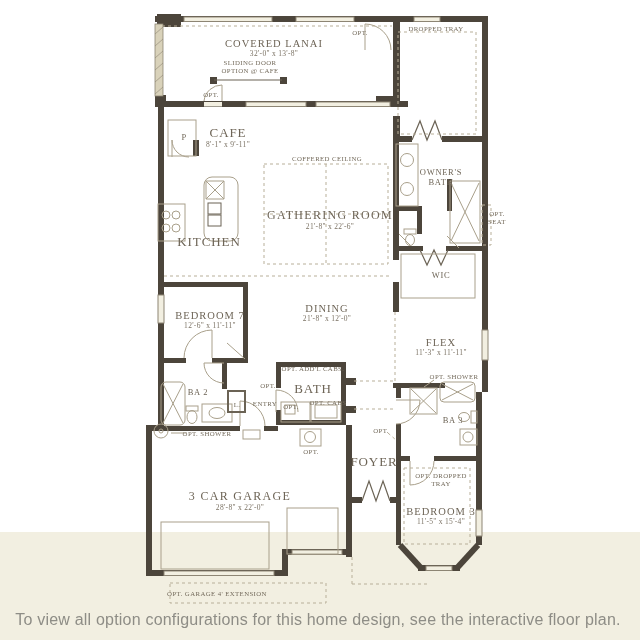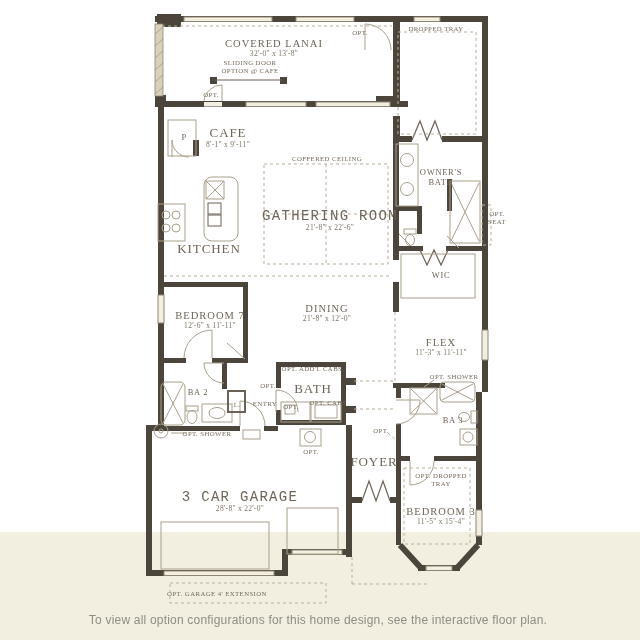--- a/index.html
+++ b/index.html
@@ -4,28 +4,28 @@
 <style>
   html,body{margin:0;padding:0;}
   body{width:640px;height:640px;background:#f2efe1;overflow:hidden;
        font-family:"Liberation Serif",serif;}
   #page{position:relative;width:640px;height:532px;background:#ffffff;}
   #plan-svg{position:absolute;left:0;top:0;}
   .room{position:absolute;transform:translate(-50%,-50%);text-align:center;
         color:#6e6557;white-space:nowrap;line-height:1.15;}
   .rname{font-size:10.5px;letter-spacing:1px;}
   .rdims{font-size:7.5px;letter-spacing:.3px;color:#7b7264;}
-  .lg .rname{font-size:14px;letter-spacing:1.3px;font-family:Liberation Mono, monospace;}
+  .lg .rname{font-size:12px;letter-spacing:1.3px;}
   .md .rname{font-size:13px;letter-spacing:.9px;}
   .sm .rname{font-size:8.5px;letter-spacing:.7px;}
   .wrapbath{white-space:normal;width:56px;margin-top:20px;}
   .ann{position:absolute;transform:translate(-50%,-50%);text-align:center;
        color:#746b5c;font-size:6.8px;letter-spacing:.4px;white-space:nowrap;line-height:1.2;}
   .caption{position:absolute;left:318px;top:620px;transform:translate(-50%,-50%);
-       font-family:"Liberation Sans",sans-serif;font-size:12px;color:#8e8d86;
+       font-family:"Liberation Sans",sans-serif;font-size:16px;color:#8e8d86;
        letter-spacing:.2px;white-space:nowrap;}
 </style>
 </head>
 <body>
 
 <div id="page">
 
 <svg id="plan-svg" width="640" height="640" viewBox="0 0 640 640">
 
   <g fill="#4c453b">
@@ -209,21 +209,21 @@
     <div class="rdims">32'-0" x 13'-8"</div>
   </div>
   <div class="room md" style="left:228px;top:138px">
     <div class="rname">CAFE</div>
     <div class="rdims">8'-1" x 9'-11"</div>
   </div>
   <div class="room lg" style="left:330px;top:220px">
     <div class="rname">GATHERING ROOM</div>
     <div class="rdims">21'-8" x 22'-6"</div>
   </div>
-  <div class="room md" style="left:209px;top:249px">
+  <div class="room md" style="left:209px;top:242px">
     <div class="rname">KITCHEN</div>
   </div>
   <div class="room sm" style="left:441px;top:168px">
     <div class="rname wrapbath">OWNER'S BATH</div>
   </div>
   <div class="room sm" style="left:441px;top:276px">
     <div class="rname">WIC</div>
   </div>
   <div class="room" style="left:210px;top:320px">
     <div class="rname">BEDROOM 7</div>

